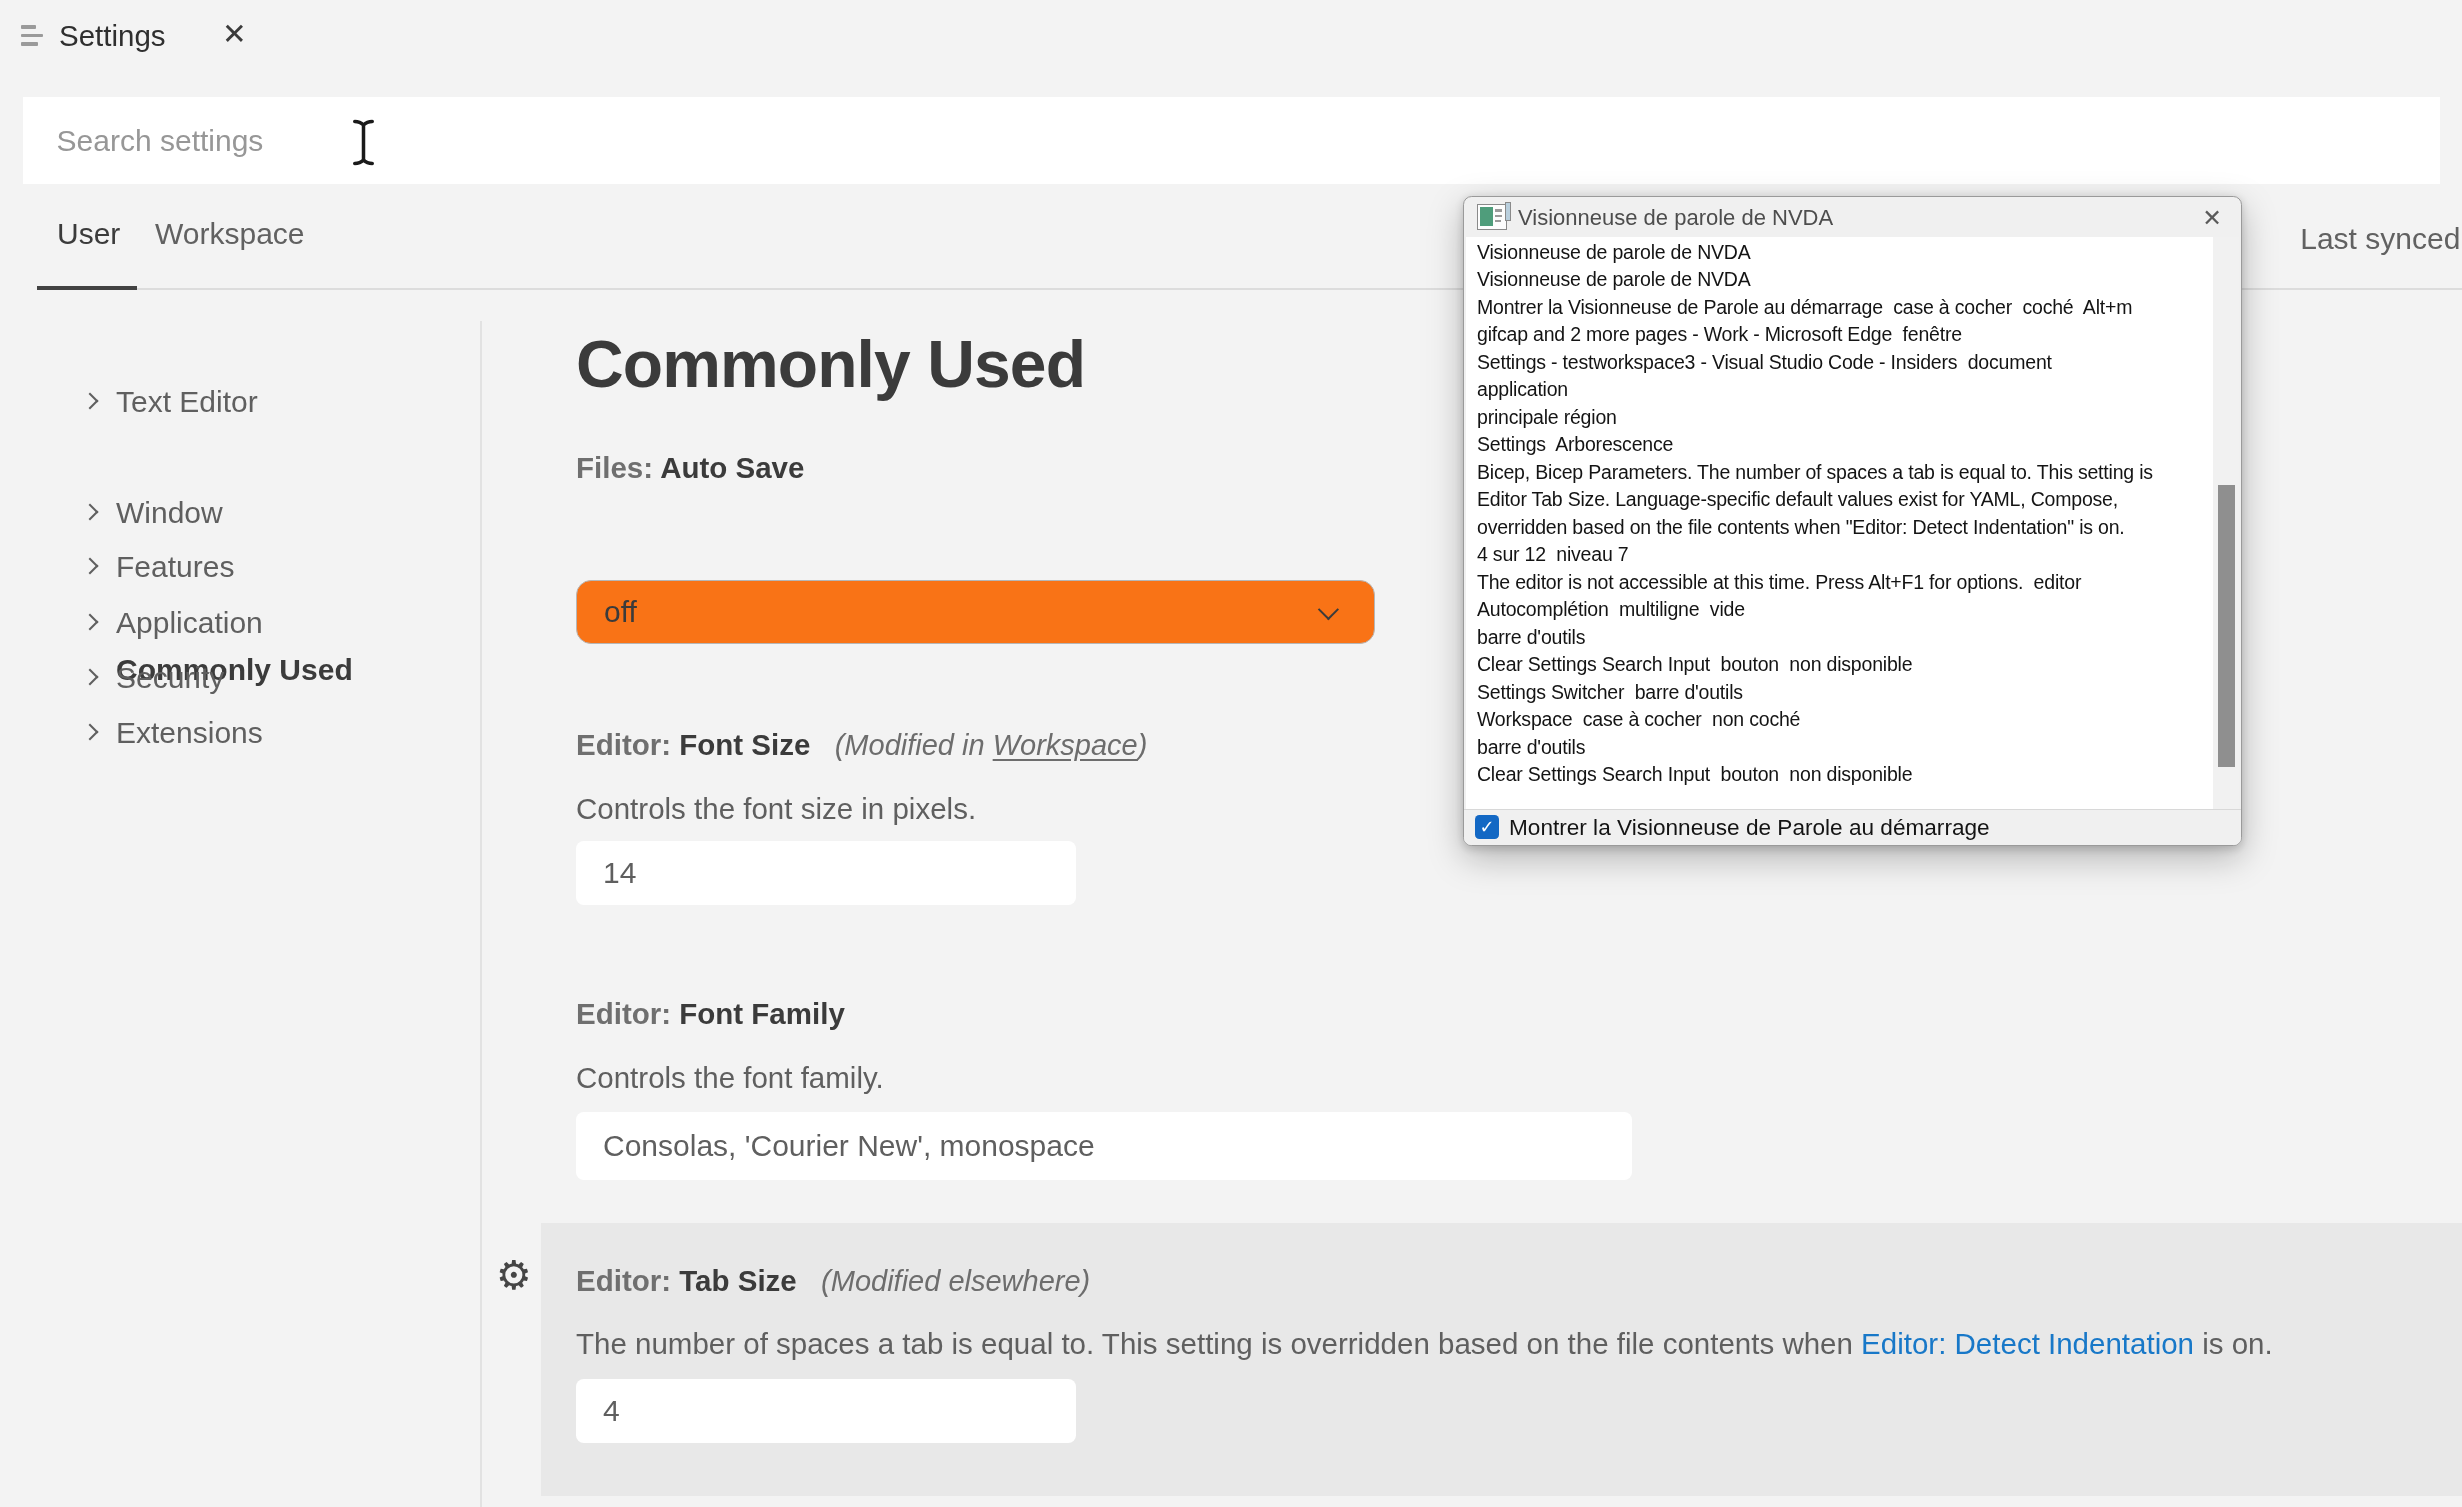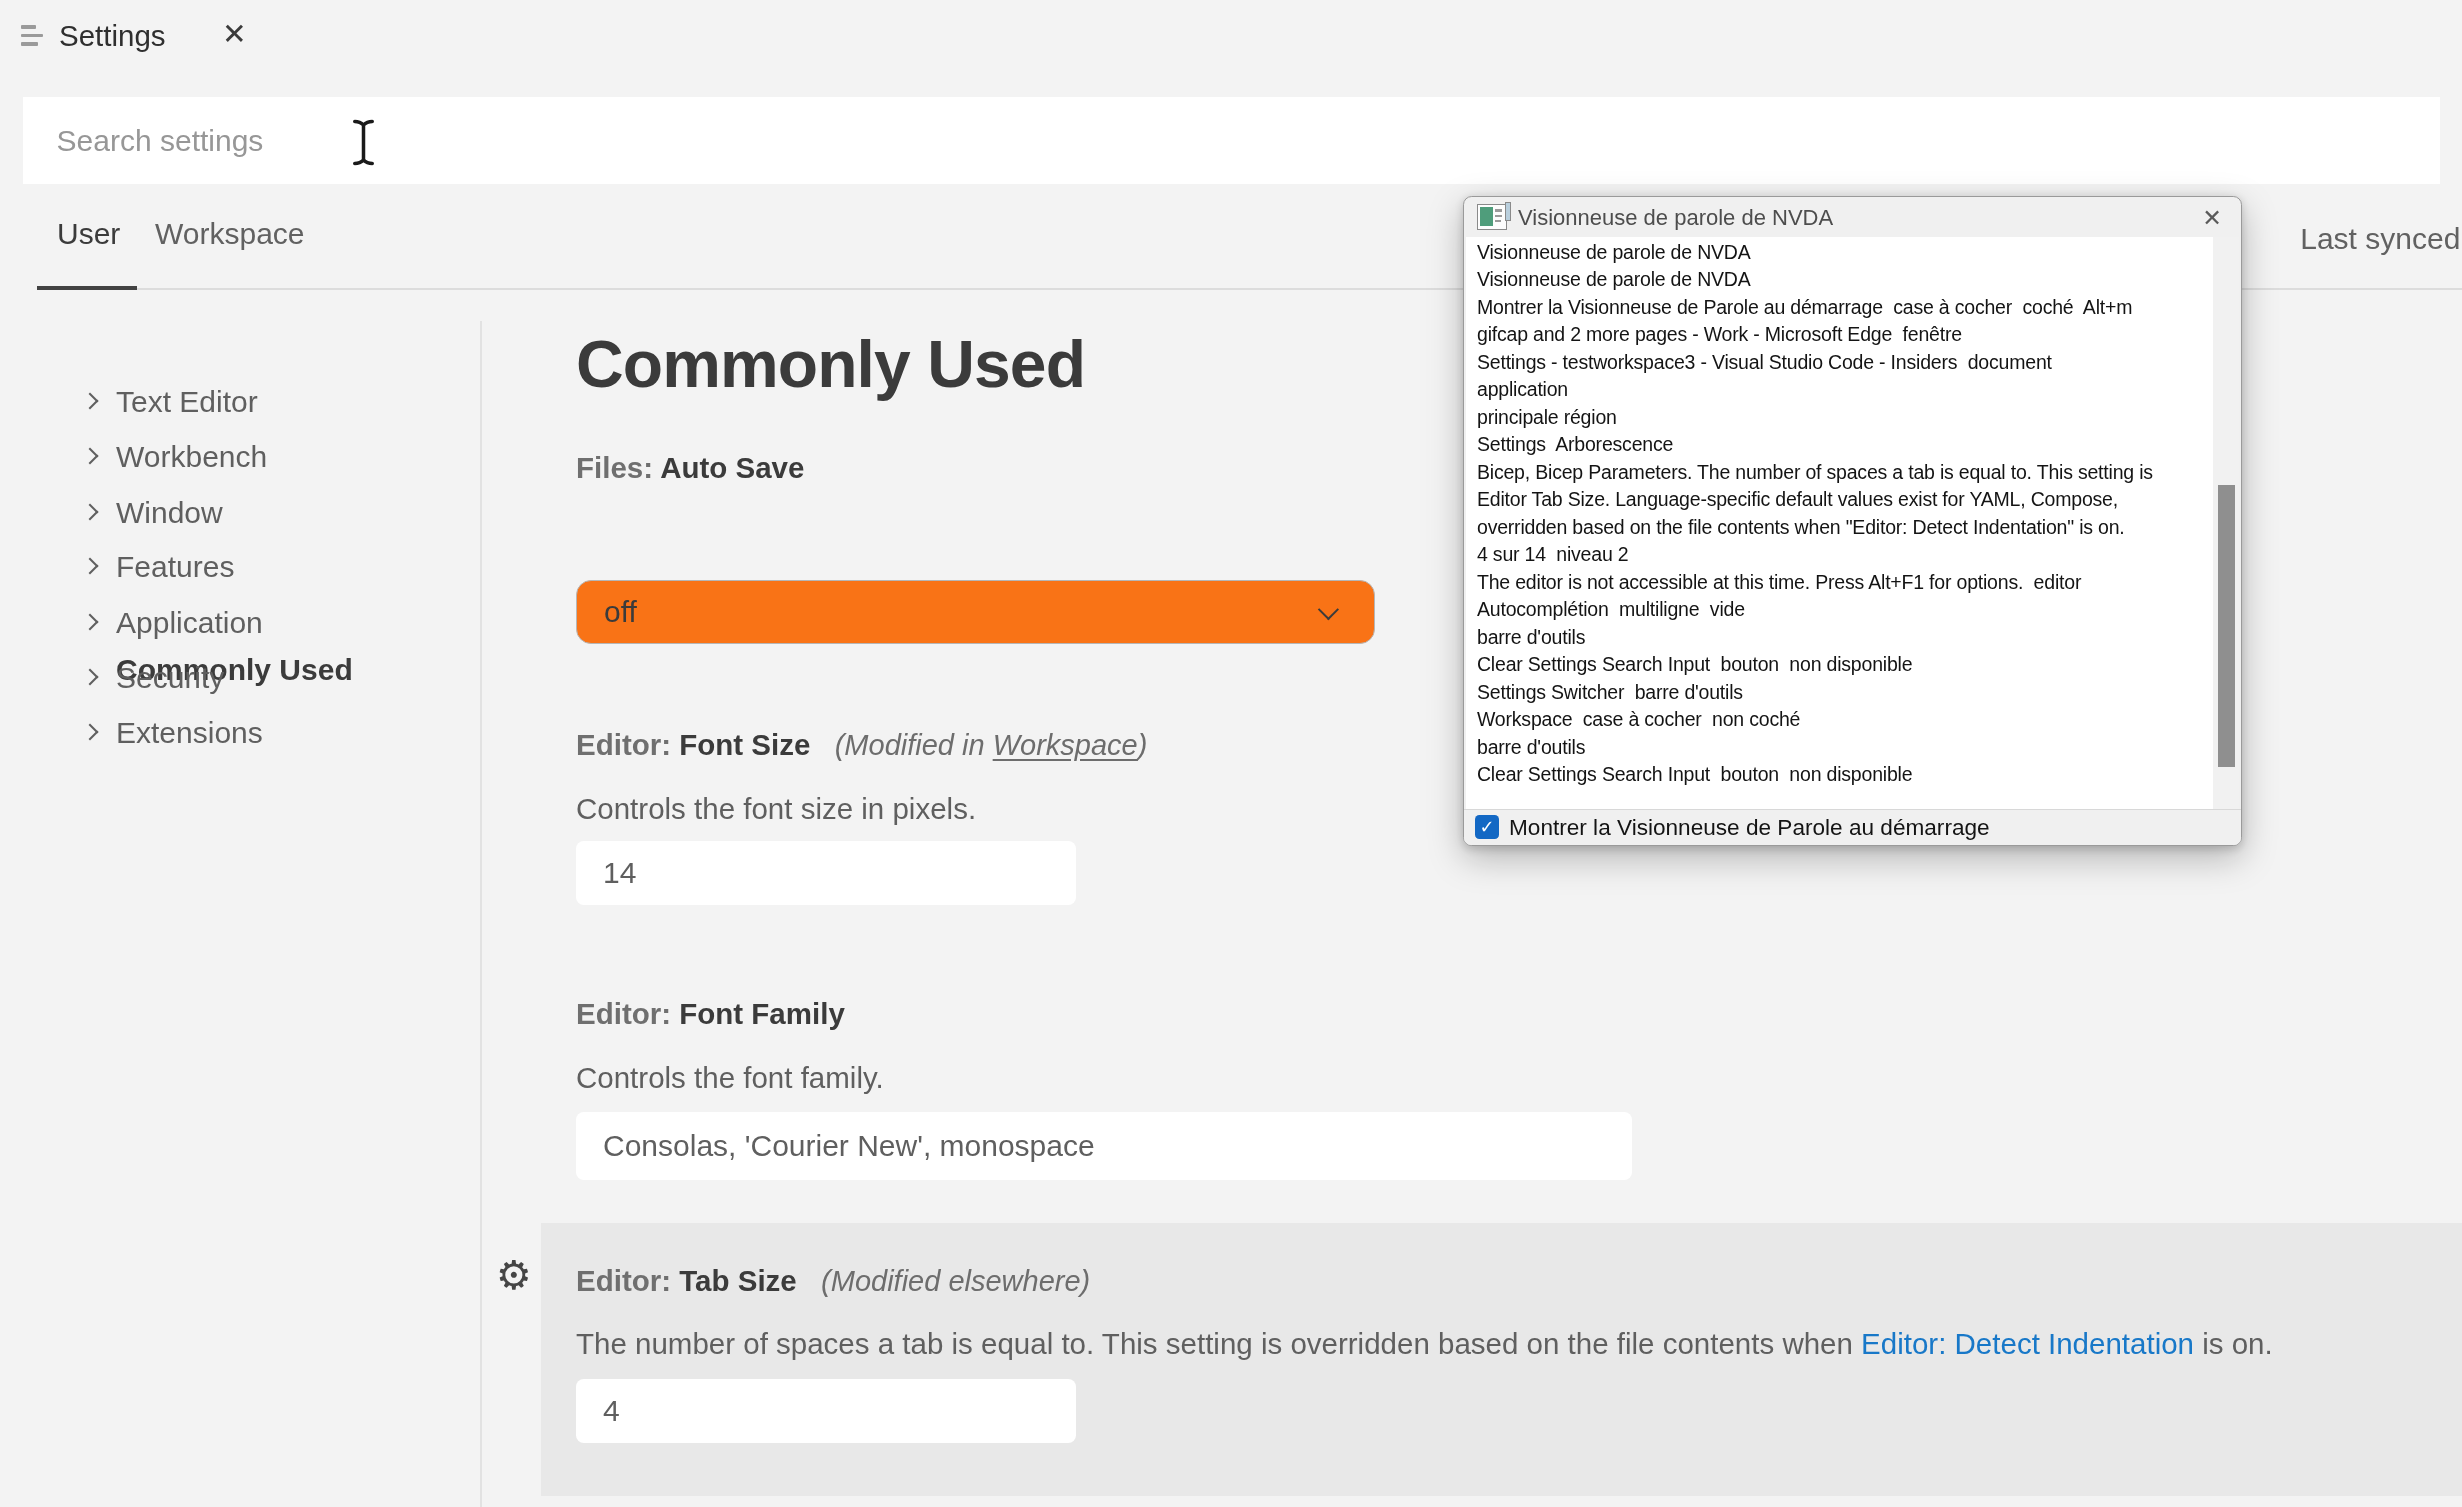--- a/index.html
+++ b/index.html
@@ -109,24 +109,20 @@
 <div class="scope-tab scope-workspace">Workspace</div>
 <div class="last-synced">Last synced</div>
 
 <div class="sidebar">
   <div class="side-active">Commonly Used</div>
 
   <div class="side-item" style="top:64px">
     <span class="chev"></span>
     <span class="lbl">Text Editor</span>
   </div>
-  <div class="side-item" style="top:119px">
-    <span class="chev"></span>
-    <span class="lbl">Workbench</span>
-  </div>
   <div class="side-item" style="top:175px">
     <span class="chev"></span>
     <span class="lbl">Window</span>
   </div>
   <div class="side-item" style="top:229px">
     <span class="chev"></span>
     <span class="lbl">Features</span>
   </div>
   <div class="side-item" style="top:285px">
     <span class="chev"></span>
@@ -199,21 +195,21 @@
       <div class="nv-line">Visionneuse de parole de NVDA</div>
       <div class="nv-line">Montrer la Visionneuse de Parole au démarrage  case à cocher  coché  Alt+m</div>
       <div class="nv-line">gifcap and 2 more pages - Work - Microsoft Edge  fenêtre</div>
       <div class="nv-line">Settings - testworkspace3 - Visual Studio Code - Insiders  document</div>
       <div class="nv-line">application</div>
       <div class="nv-line">principale région</div>
       <div class="nv-line">Settings  Arborescence</div>
       <div class="nv-line">Bicep, Bicep Parameters. The number of spaces a tab is equal to. This setting is</div>
       <div class="nv-line">Editor Tab Size. Language-specific default values exist for YAML, Compose,</div>
       <div class="nv-line">overridden based on the file contents when "Editor: Detect Indentation" is on.</div>
-      <div class="nv-line">4 sur 14  niveau 2</div>
+      <div class="nv-line">4 sur 12  niveau 7</div>
       <div class="nv-line">The editor is not accessible at this time. Press Alt+F1 for options.  editor</div>
       <div class="nv-line">Autocomplétion  multiligne  vide</div>
       <div class="nv-line">barre d'outils</div>
       <div class="nv-line">Clear Settings Search Input  bouton  non disponible</div>
       <div class="nv-line">Settings Switcher  barre d'outils</div>
       <div class="nv-line">Workspace  case à cocher  non coché</div>
       <div class="nv-line">barre d'outils</div>
       <div class="nv-line">Clear Settings Search Input  bouton  non disponible</div>
     </div>
     <div class="nv-scroll">

